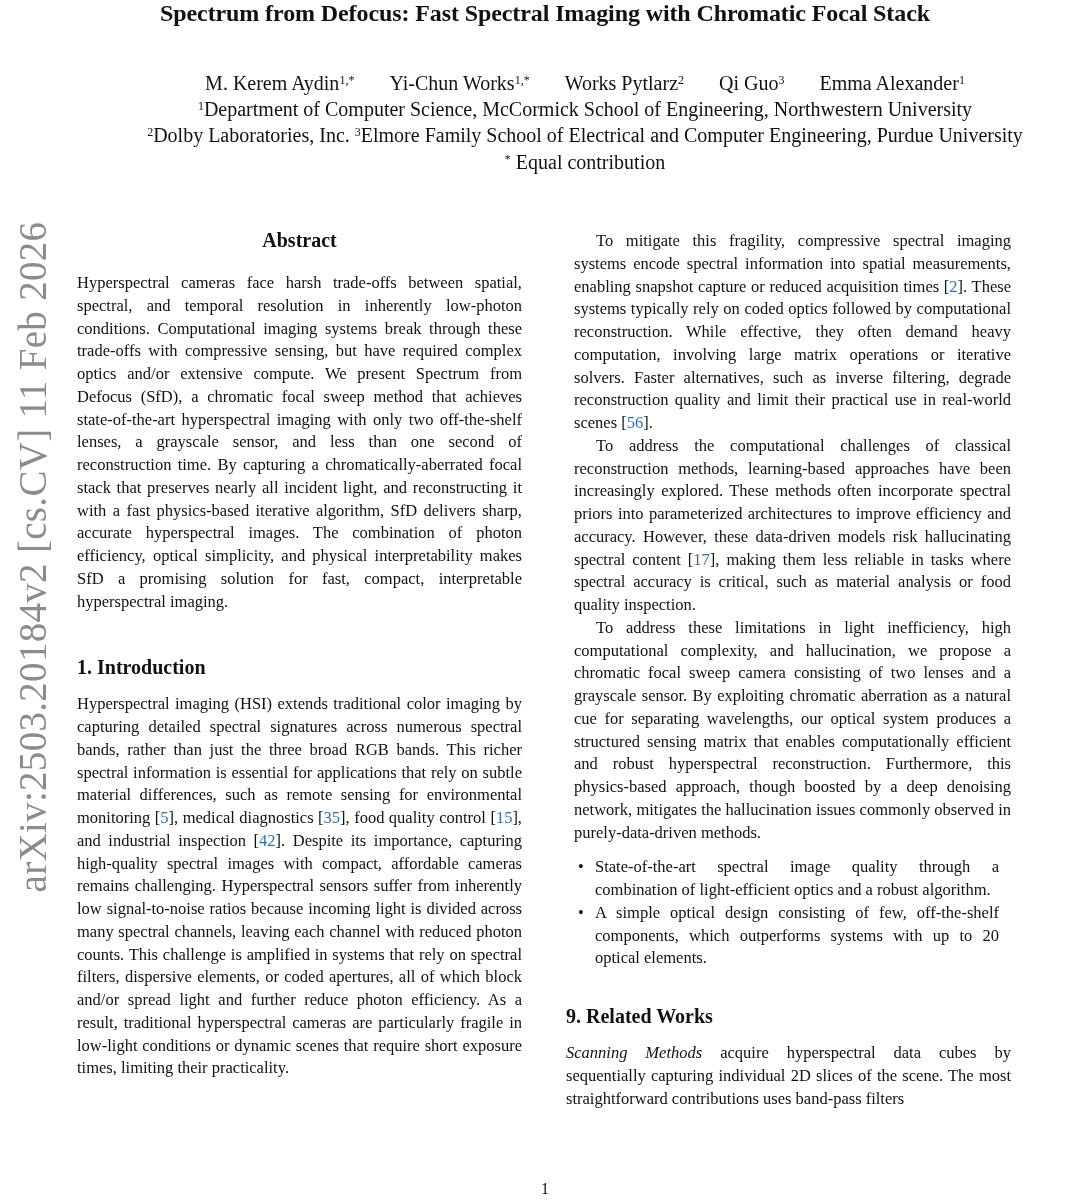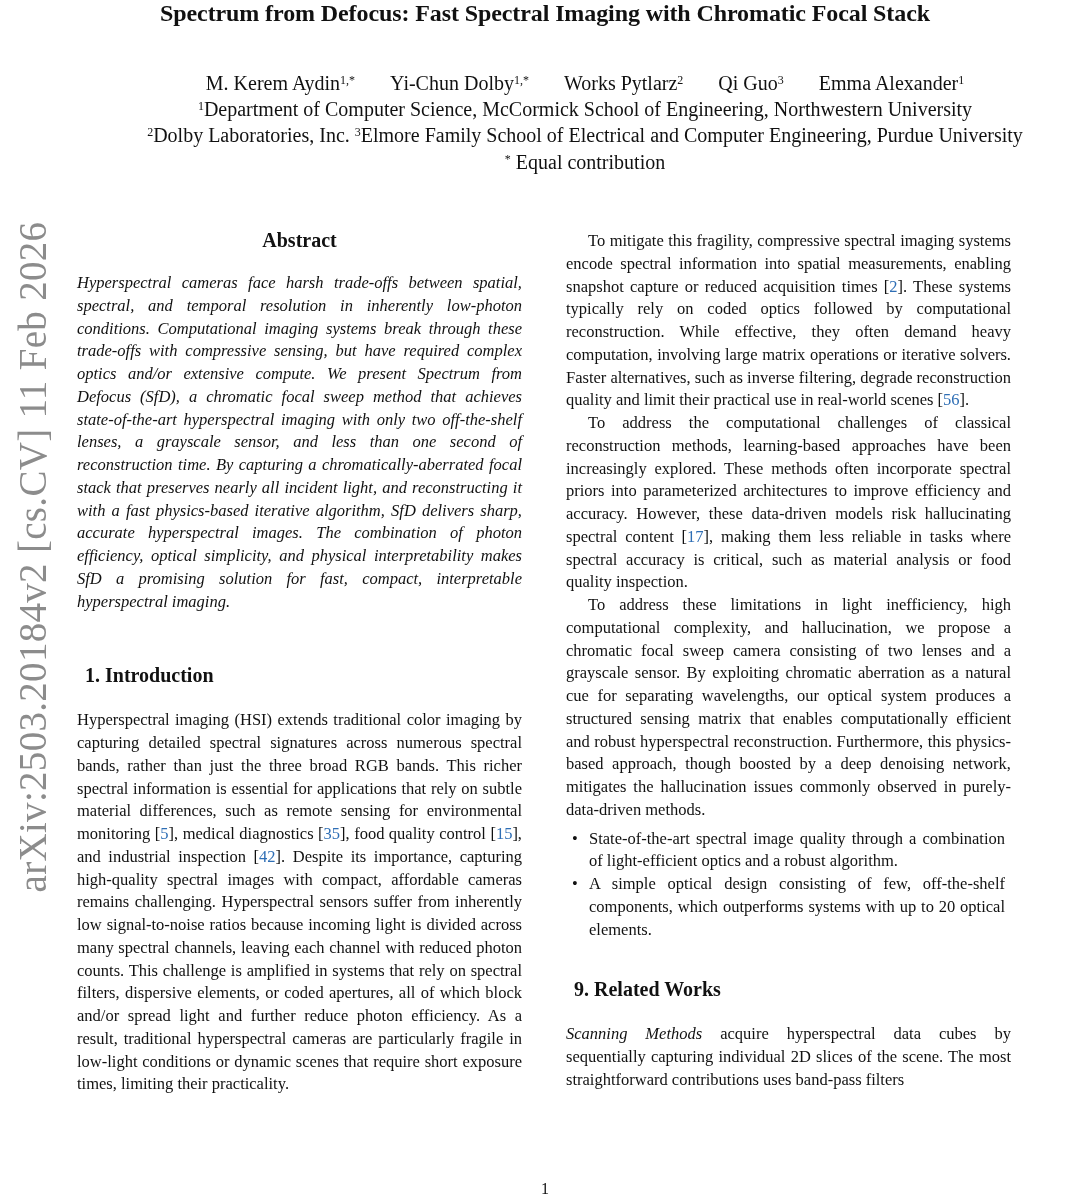--- a/index.html
+++ b/index.html
@@ -12,39 +12,39 @@
   .authors .name { margin:8px 15px; }
   .affil { position:absolute; left:80px; width:1010px; text-align:center; font-size:20px; line-height:26px; }
   sup { font-size:12px; vertical-align:top; position:relative; top:-3px; }
   .sidebar { position:absolute; left:-312px; top:535px; width:690px; height:44px;
              transform:rotate(-90deg); color:#8c8c8c; font-size:39px; line-height:44px;
              text-align:center; white-space:nowrap; letter-spacing:0.3px; }
   .col { position:absolute; width:445px; font-size:16.5px; line-height:22.75px; }
   .col.left { left:77px; top:228px; }
   .col.right { left:566px; top:230px; }
   .p { text-align:justify; margin:0; }
-  .indent { text-indent:22px; }
+  .indent { text-indent:22px;margin-left:8px; }
   .abs-head { text-align:center; font-weight:bold; font-size:20px; line-height:24px; margin:0 0 20px 0; }
-  .abstract { font-style:italic; }
-  .sec-head { font-weight:bold; font-size:20px; line-height:24px; margin:8px; }
+  .abstract { }
+  .sec-head { font-weight:bold; font-size:20px; line-height:24px; margin:0; }
   .cite { color:#2e6eb5; }
-  ul.contrib { margin:6px; padding:0; list-style:none; }
+  ul.contrib { margin:12px; padding:0; list-style:none; }
   ul.contrib li { position:relative; padding-left:17px; text-align:justify; }
   ul.contrib li::before { content:"\2022"; position:absolute; left:0; top:0; }
   .pagenum { position:absolute; top:1180px; left:0; width:1090px; text-align:center; font-size:16px; }
   em { font-style:italic;margin-top:48px; }
 </style>
 </head>
 <body>
 
 <div class="title">Spectrum from Defocus: Fast Spectral Imaging with Chromatic Focal Stack</div>
 
 <div class="authors">
   <span class="name"><span>M. Kerem Aydin</span><sup>1,*</sup></span>
-  <span class="name"><span>Yi-Chun Dolby</span><sup>1,*</sup></span>
+  <span class="name"><span>Yi-Chun Works</span><sup>1,*</sup></span>
   <span class="name"><span>Works Pytlarz</span><sup>2</sup></span>
   <span class="name"><span>Qi Guo</span><sup>3</sup></span>
   <span class="name"><span>Emma Alexander</span><sup>1</sup></span>
 </div>
 
 <div class="affil" style="top:96px">
   <sup>1</sup><span>Department of Computer Science, McCormick School of Engineering, Northwestern University</span>
 </div>
 <div class="affil" style="top:122px">
   <sup>2</sup><span>Dolby Laboratories, Inc. </span><sup>3</sup><span>Elmore Family School of Electrical and Computer Engineering, Purdue University</span>

